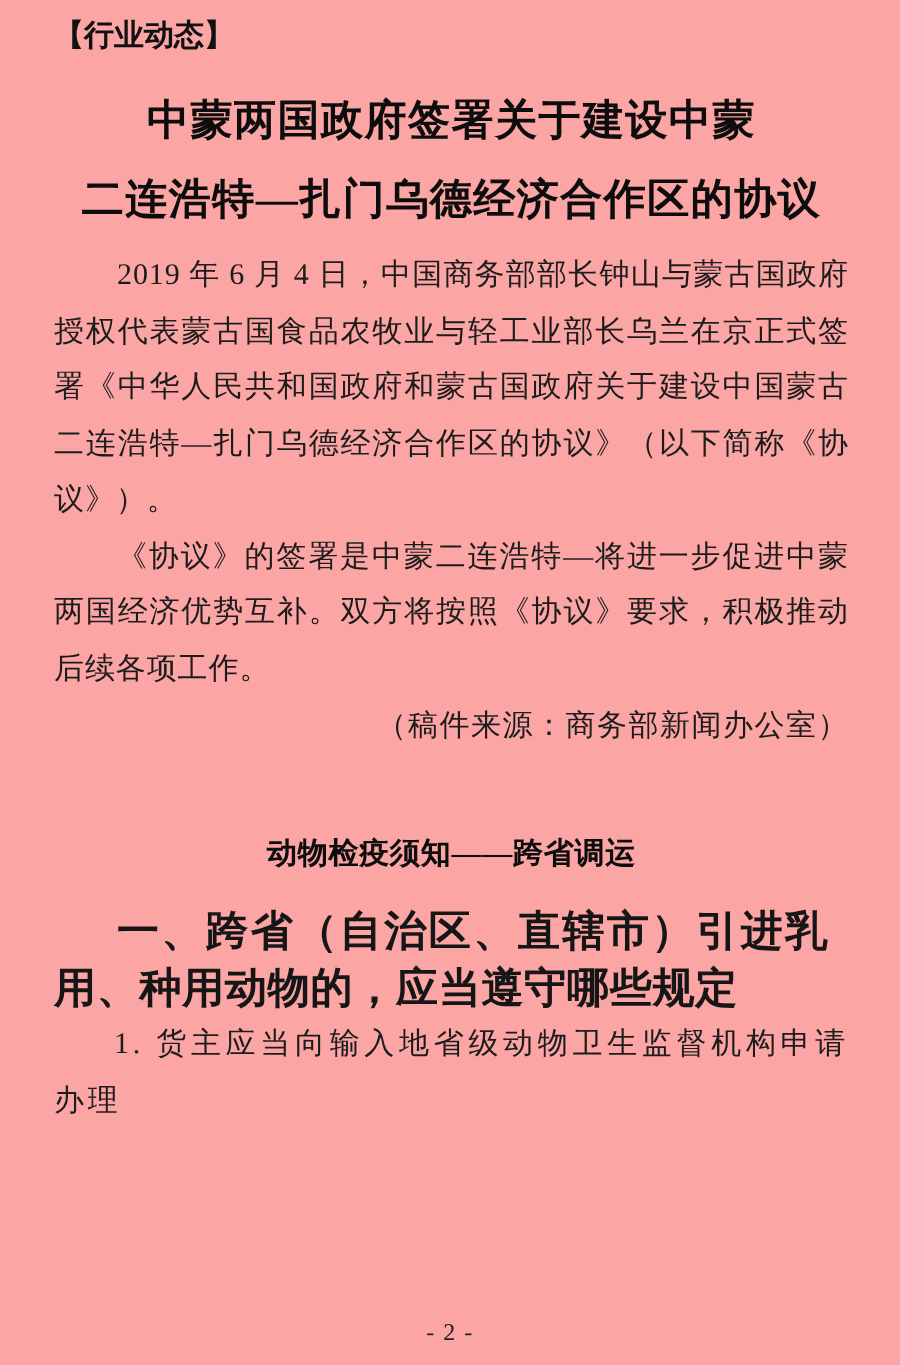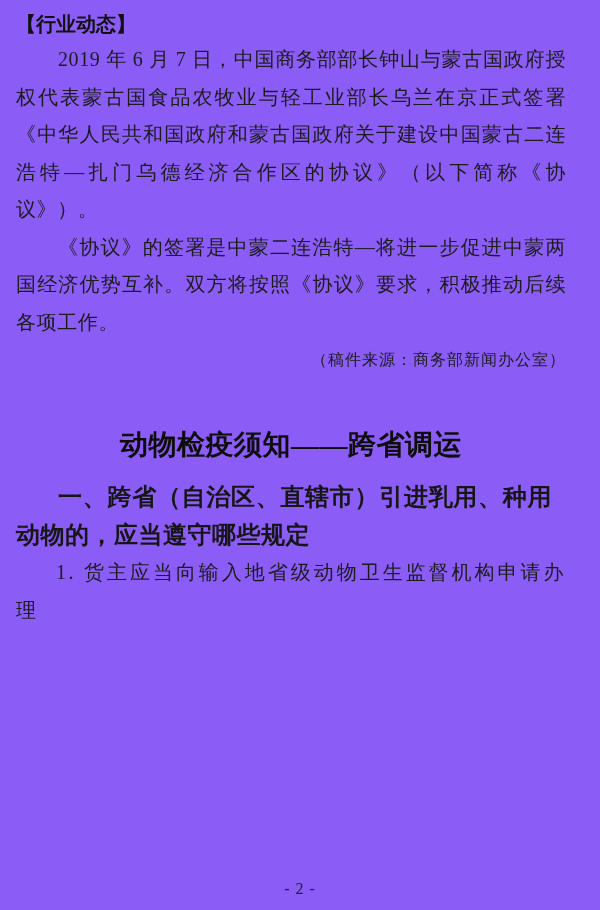--- a/index.html
+++ b/index.html
@@ -4,23 +4,23 @@
 <style>
   html, body {
     margin: 0;
     padding: 0;
     background: #ffffff;
   }
   .page {
     position: relative;
     width: 600px;
     height: 910px;
-    background: #8b5cf6;
+    background: #fca5a5;
     box-sizing: border-box;
-    padding: 12px 34px 0 16px;
+    padding: 12px 34px 0 36px;
     color: #141414;
     font-family: "Liberation Serif", serif;
     overflow: hidden;
   }
   .section-tag {
     font-family: "Liberation Sans", sans-serif;
     font-weight: 600;
     font-size: 20px;
     line-height: 24px;
     color: #111111;
@@ -44,41 +44,41 @@
     letter-spacing: 0.6px;
     text-align: justify;
     text-indent: 42px;
     color: #1c1c1c;
   }
   .first-body {
     margin-top: 5px;
   }
   .source-line {
     margin: 0;
-    font-size: 16px;
+    font-size: 20px;
     line-height: 38px;
     letter-spacing: 1px;
     text-align: right;
     color: #1c1c1c;
   }
   .article2-title {
     margin-top: 46px;
     text-align: center;
     font-weight: bold;
-    font-size: 28px;
+    font-size: 20px;
     line-height: 40px;
     letter-spacing: 0.5px;
     color: #0d0d0d;
     white-space: nowrap;
   }
   .question-text {
     margin: 13px 14px 0 0;
     font-family: "Liberation Sans", sans-serif;
     font-weight: bold;
-    font-size: 24px;
+    font-size: 28px;
     line-height: 38px;
     letter-spacing: 0.5px;
     text-align: justify;
     text-indent: 42px;
     color: #161616;
   }
   .numbered-line {
     margin: 0;
     font-size: 20px;
     line-height: 37.5px;
@@ -98,22 +98,26 @@
     color: #222222;
   }
 </style>
 </head>
 <body>
 
 <div class="page">
 
   <div class="section-tag">【行业动态】</div>
 
+  <div class="article-title">
+    <div class="t-line">中蒙两国政府签署关于建设中蒙</div>
+    <div class="t-line">二连浩特—扎门乌德经济合作区的协议</div>
+  </div>
 
-  <p class="body-text first-body">2019 年 6 月 7 日，中国商务部部长钟山与蒙古国政府授权代表蒙古国食品农牧业与轻工业部长乌兰在京正式签署《中华人民共和国政府和蒙古国政府关于建设中国蒙古二连浩特—扎门乌德经济合作区的协议》（以下简称《协议》）。</p>
+  <p class="body-text first-body">2019 年 6 月 4 日，中国商务部部长钟山与蒙古国政府授权代表蒙古国食品农牧业与轻工业部长乌兰在京正式签署《中华人民共和国政府和蒙古国政府关于建设中国蒙古二连浩特—扎门乌德经济合作区的协议》（以下简称《协议》）。</p>
 
 
   <p class="body-text">《协议》的签署是中蒙二连浩特—将进一步促进中蒙两国经济优势互补。双方将按照《协议》要求，积极推动后续各项工作。</p>
 
   <p class="source-line">（稿件来源：商务部新闻办公室）</p>
 
   <div class="article2-title">动物检疫须知——跨省调运</div>
 
   <p class="question-text">一、跨省（自治区、直辖市）引进乳用、种用动物的，应当遵守哪些规定</p>
 

